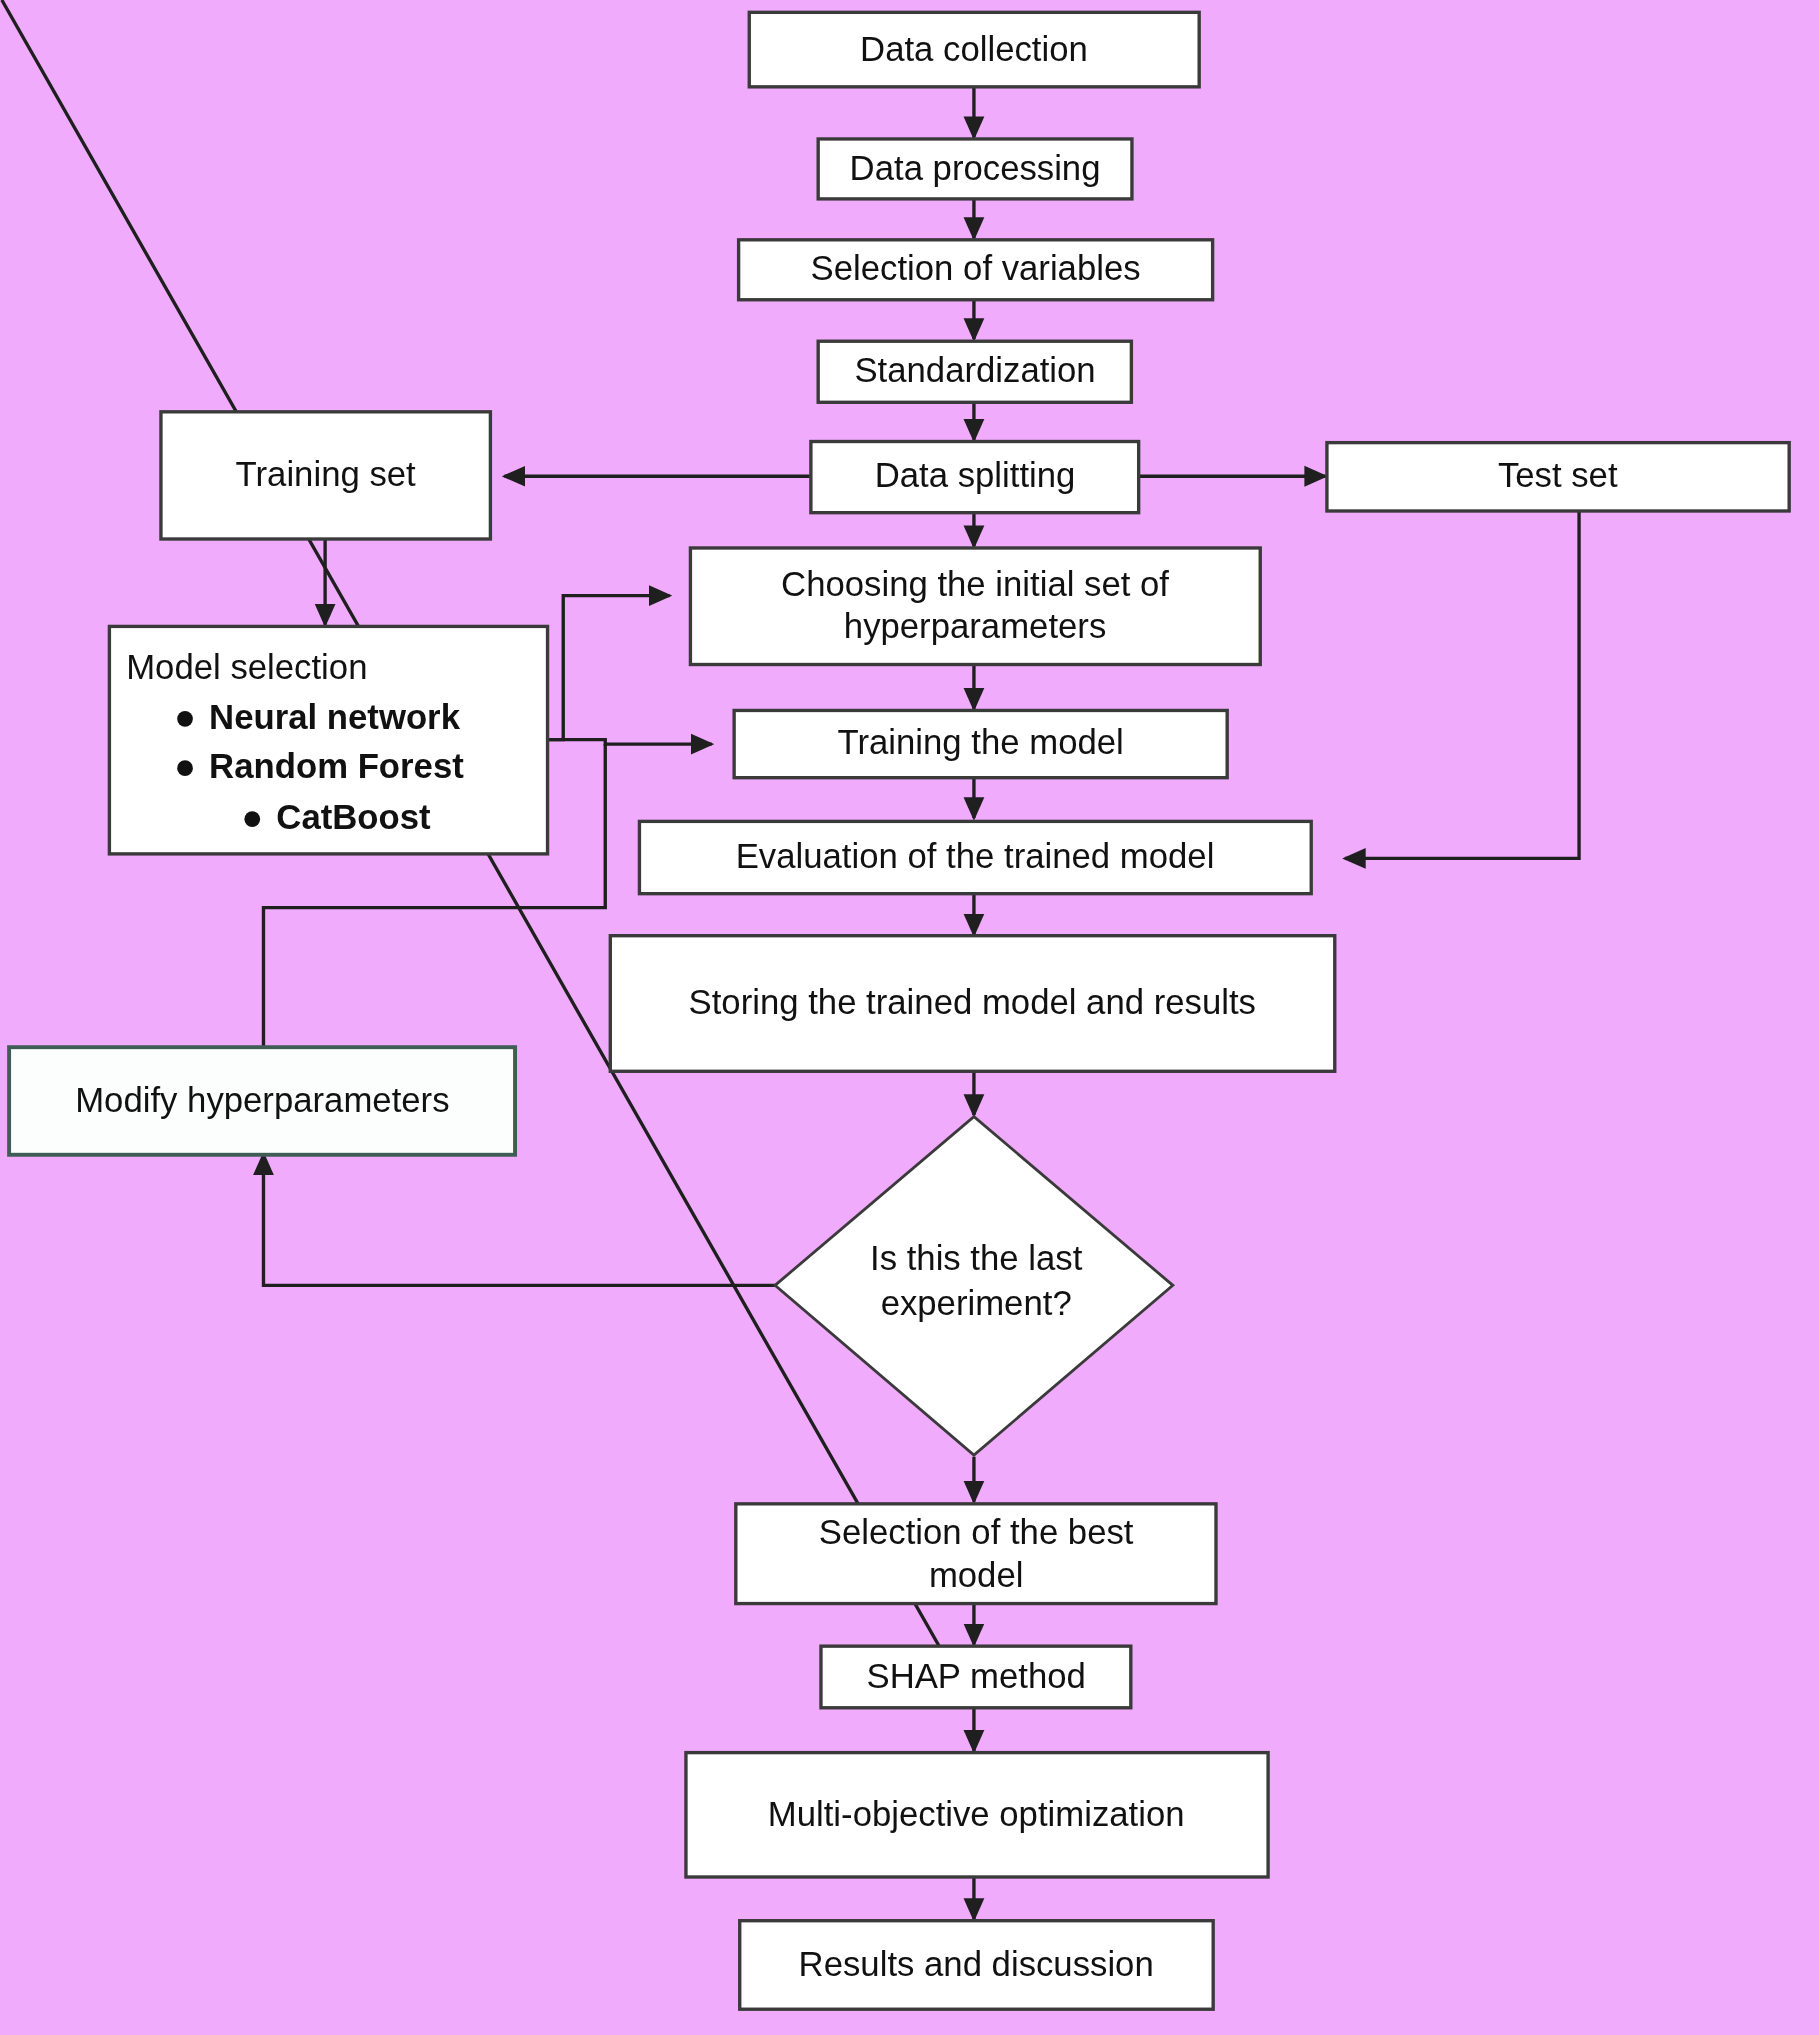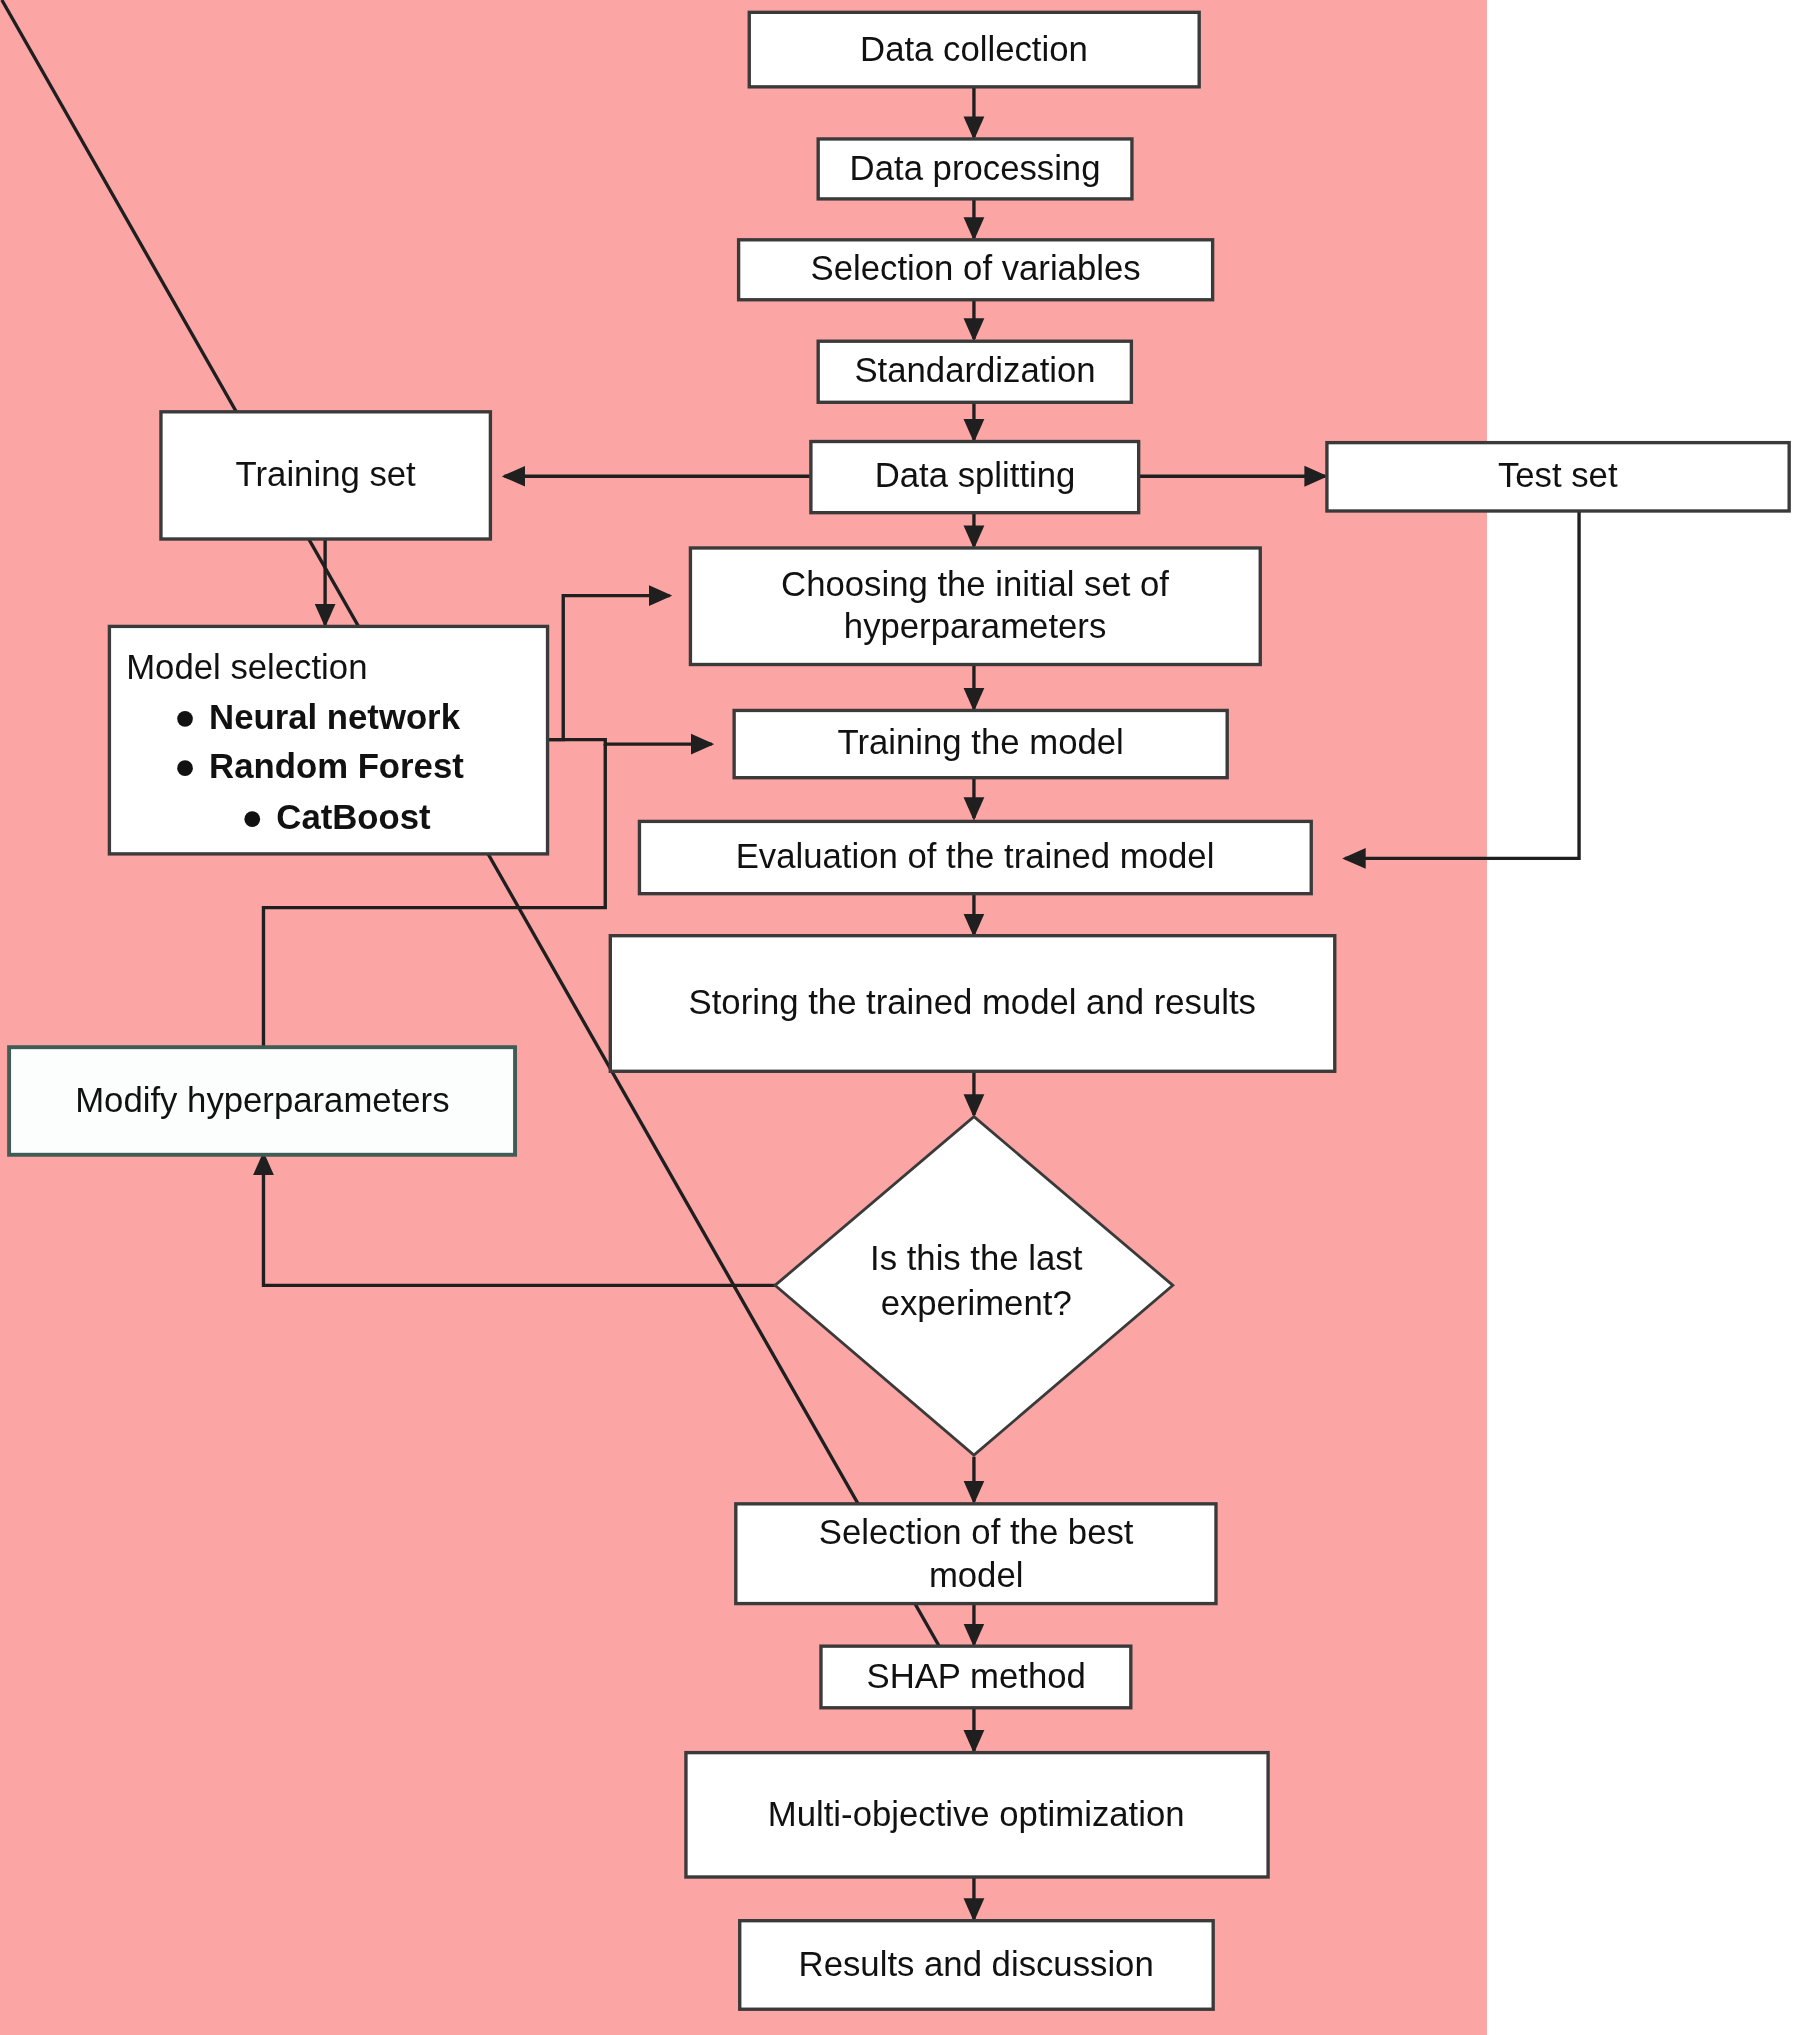--- a/index.html
+++ b/index.html
@@ -2,23 +2,23 @@
 <html style="font-size:9px"><head>
 <meta charset="utf-8">
 <style>
   html, body {
     margin: 0;
     padding: 0;
     background: #ffffff;
   }
   #flowchart-root {
     position: relative;
-    width: 1487px;
+    width: 1819px;
     height: 2035px;
-    background: #fca5a5;
+    background: #f0abfc;
     font-family: "Liberation Sans", sans-serif;
   }
   svg.canvas {
     position: absolute;
     top: 0;
     left: 0;
     width: 1819px;
     height: 2035px;
     display: block;
   }

